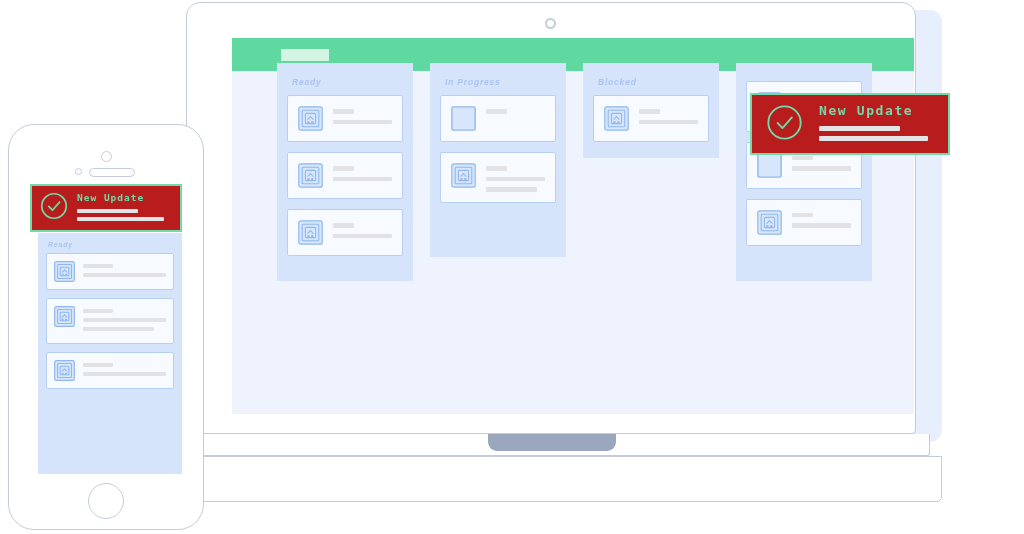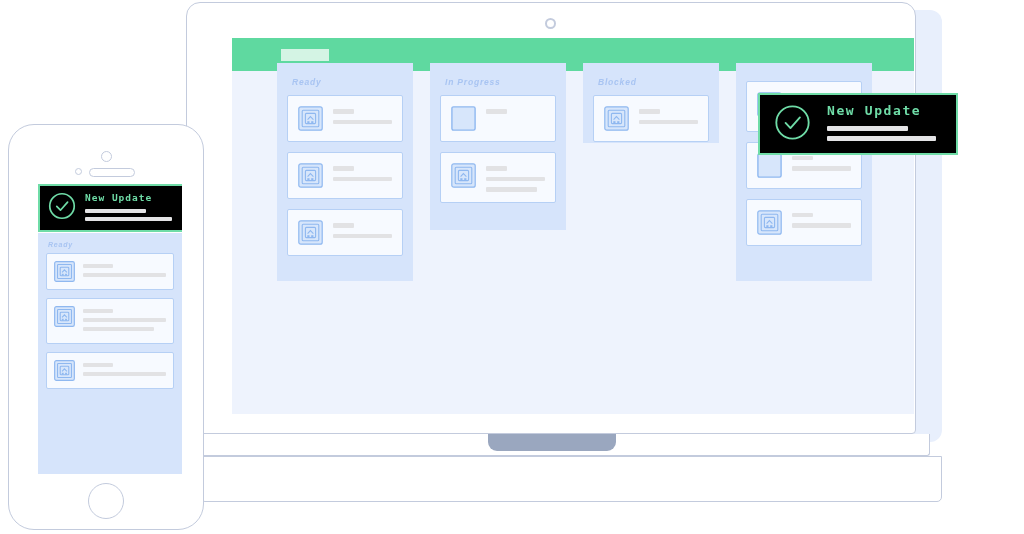--- a/index.html
+++ b/index.html
@@ -139,26 +139,25 @@
     margin-bottom: 6px;
   }
   .line.short { width: 36%; }
   .line.long  { width: 100%; }
   .line.mid   { width: 86%; }
   .line:last-child { margin-bottom: 0; }
 
   
   .notif {
     position: absolute;
-    background: #000000;
+    background: #b91c1c;
     border: 2px solid #6fdca7;
     box-sizing: border-box;
     display: flex;
     align-items: center;
-    margin-left: 8px;
   }
   .notif-check {
     flex: 0 0 auto;
   }
   .notif-text {
     flex: 1 1 auto;
     min-width: 0;
   }
   .notif-title {
     color: #6fdca7;
@@ -401,21 +400,21 @@
                 <rect x="13.2" y="15.2" width="2.2" height="2.2" fill="#8fb8f0"></rect>
               </svg>
             </div>
             <div class="card-lines">
               <div class="line short"></div>
               <div class="line long"></div>
             </div>
           </div>
         </div>
 
-        <div class="column" style="left:153px; top:0px; width:136px; height:167px;">
+        <div class="column" style="left:153px; top:0px; width:136px; height:194px;">
           <div class="column-title">In Progress</div>
 
           <div class="card">
             <div class="card-icon">
               <svg viewBox="0 0 25 25" width="25" height="25">
                 <rect x="0.9" y="0.9" width="23.2" height="23.2" rx="1.5" fill="#d7e6fb" stroke="#8fb8f0" stroke-width="1.4"></rect>
               </svg>
             </div>
             <div class="card-lines">
               <div class="line short"></div>
@@ -434,21 +433,21 @@
               </svg>
             </div>
             <div class="card-lines">
               <div class="line short"></div>
               <div class="line long"></div>
               <div class="line mid"></div>
             </div>
           </div>
         </div>
 
-        <div class="column" style="left:306px; top:0px; width:136px; height:80px;">
+        <div class="column" style="left:306px; top:0px; width:136px; height:95px;">
           <div class="column-title">Blocked</div>
 
           <div class="card">
             <div class="card-icon">
               <svg viewBox="0 0 25 25" width="25" height="25">
                 <rect x="0.8" y="0.8" width="23.4" height="23.4" rx="2" fill="#d7e6fb" stroke="#8fb8f0" stroke-width="1.2"></rect>
                 <rect x="4.2" y="4.2" width="16.6" height="16.6" rx="1" fill="none" stroke="#8fb8f0" stroke-width="1.1"></rect>
                 <rect x="7.4" y="7.4" width="10.2" height="10.2" rx="1" fill="none" stroke="#8fb8f0" stroke-width="1.1"></rect>
                 <path d="M9.6 13.6 L12.4 10.6 L15.4 13.6" fill="none" stroke="#8fb8f0" stroke-width="1.1"></path>
                 <rect x="9.3" y="15.2" width="2.2" height="2.2" fill="#8fb8f0"></rect>

